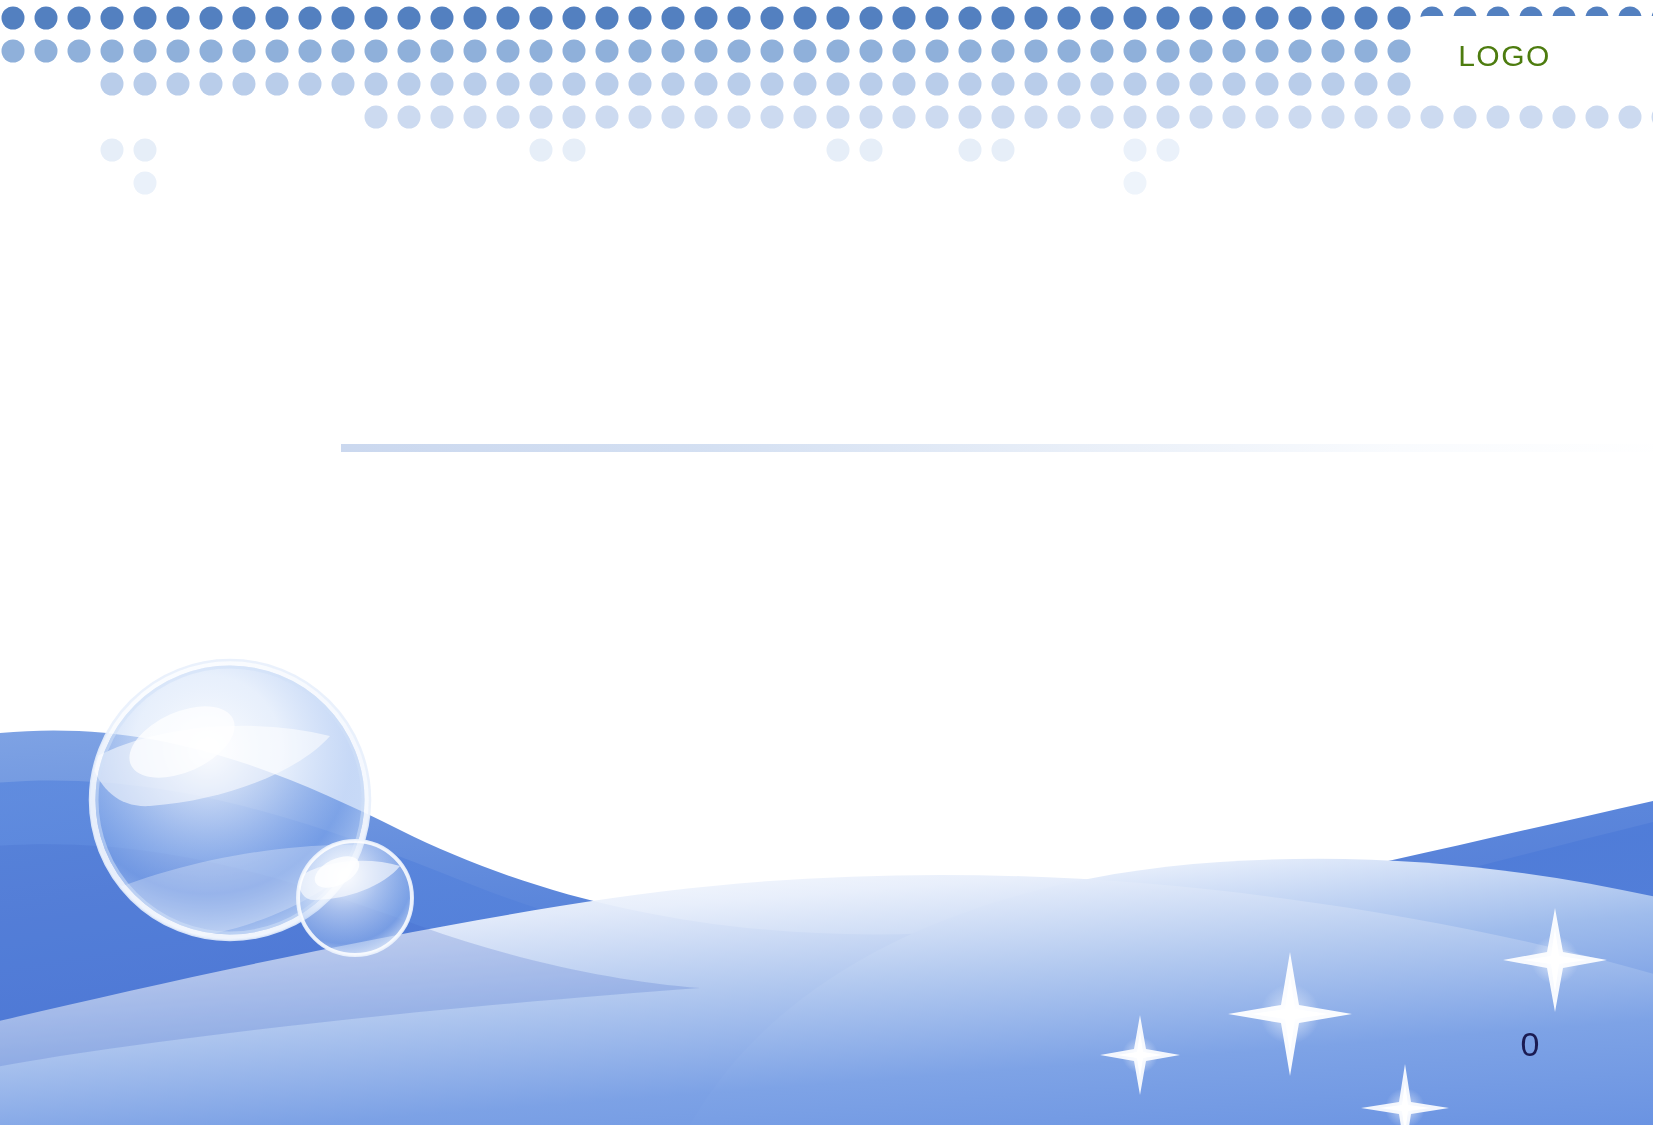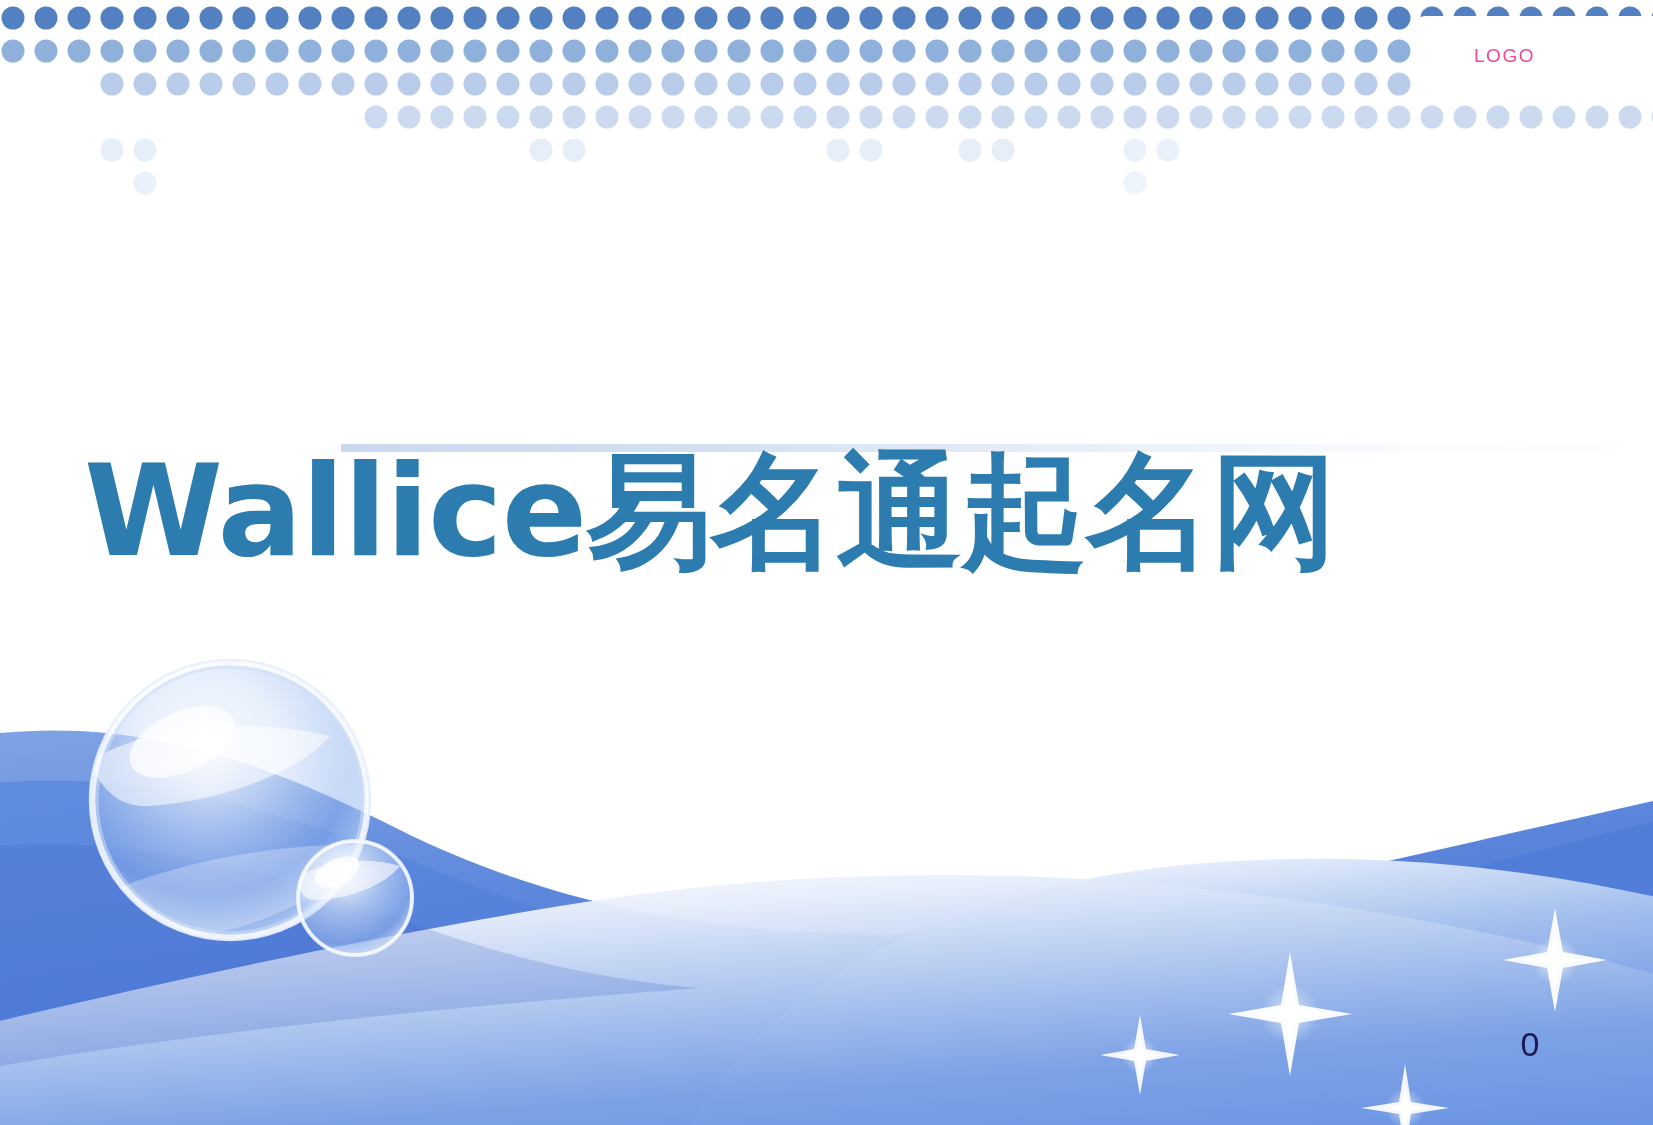--- a/index.html
+++ b/index.html
@@ -39,23 +39,23 @@
     height: 80px;
     background: #ffffff;
     border-radius: 14px;
     z-index: 3;
     display: flex;
     align-items: center;
     justify-content: center;
   }
   #logo-text {
     font-family: "Liberation Sans", sans-serif;
-    font-size: 19px;
+    font-size: 30px;
     letter-spacing: 1.5px;
-    color: #ec4899;
+    color: #4d7c0f;
     font-weight: 400;
     white-space: nowrap;
     margin-right: 70px;
   }
 
   
   #title-rule {
     position: absolute;
     left: 341px;
     top: 444px;
@@ -443,17 +443,16 @@
           <circle cx="1135" cy="183" r="11.5" fill="#eef4fb"></circle>
         </g>
     </svg>
   </div>
 
   <div id="logo-box">
     <span id="logo-text">LOGO</span>
   </div>
 
   <div id="title-rule"></div>
-  <div id="slide-title">Wallice易名通起名网</div>
 
   <div id="page-number">0</div>
 
 </div>
 
 </body></html>

